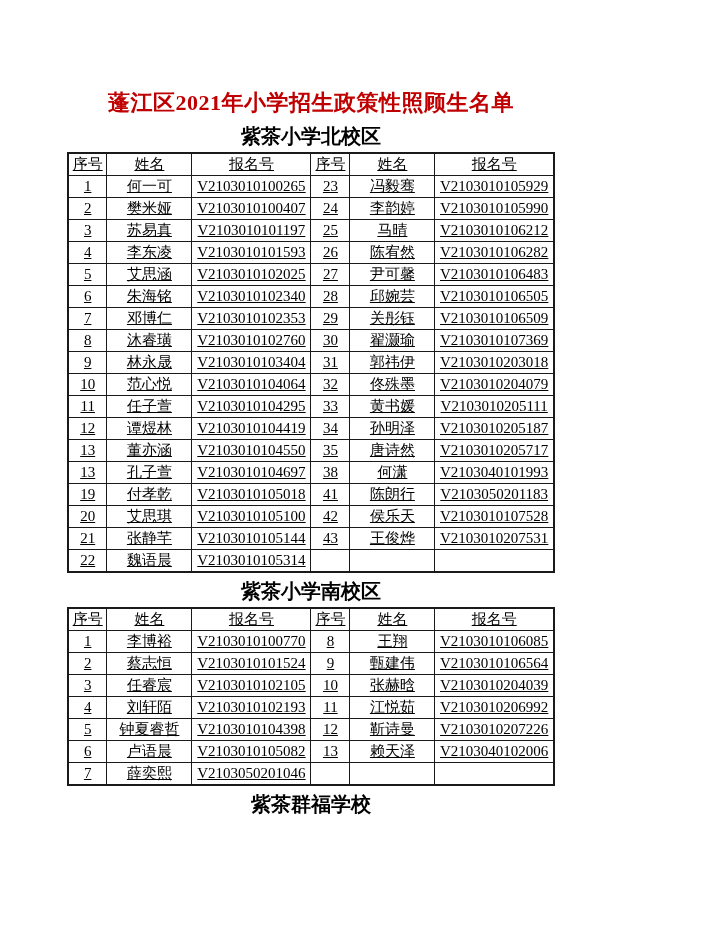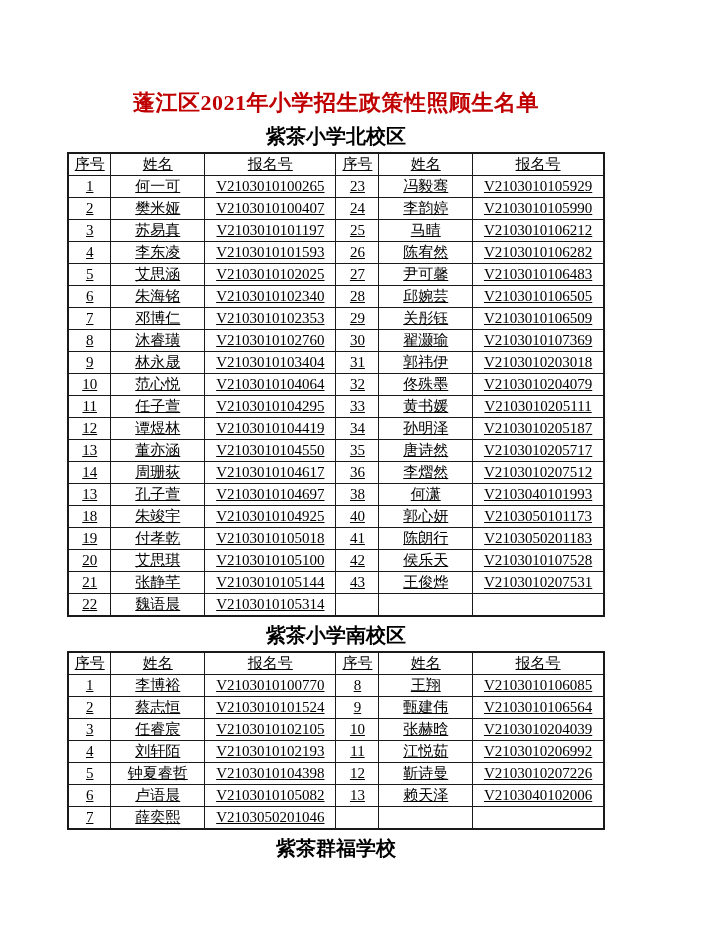--- a/index.html
+++ b/index.html
@@ -8,21 +8,21 @@
     background: #ffffff;
   }
   body {
     width: 724px;
     height: 934px;
     overflow: hidden;
     font-family: "Liberation Serif", "DejaVu Serif", serif;
     color: #000000;
   }
   .page {
-    width: 538px;
+    width: 488px;
     margin-left: 67px;
     padding-top: 90px;
   }
   .doc-title {
     text-align: center;
     font-size: 22px;
     font-weight: bold;
     line-height: 26px;
     margin: 0 0 10px 0;
     letter-spacing: 0.5px;
@@ -188,42 +188,26 @@
           </tr>
           <tr>
             <td>13</td>
             <td>董亦涵</td>
             <td class="regno">V2103010104550</td>
             <td>35</td>
             <td>唐诗然</td>
             <td class="regno">V2103010205717</td>
           </tr>
           <tr>
-            <td>14</td>
-            <td>周珊荻</td>
-            <td class="regno">V2103010104617</td>
-            <td>36</td>
-            <td>李熠然</td>
-            <td class="regno">V2103010207512</td>
-          </tr>
-          <tr>
             <td>13</td>
             <td>孔子萱</td>
             <td class="regno">V2103010104697</td>
             <td>38</td>
             <td>何潇</td>
             <td class="regno">V2103040101993</td>
-          </tr>
-          <tr>
-            <td>18</td>
-            <td>朱竣宇</td>
-            <td class="regno">V2103010104925</td>
-            <td>40</td>
-            <td>郭心妍</td>
-            <td class="regno">V2103050101173</td>
           </tr>
           <tr>
             <td>19</td>
             <td>付孝乾</td>
             <td class="regno">V2103010105018</td>
             <td>41</td>
             <td>陈朗行</td>
             <td class="regno">V2103050201183</td>
           </tr>
           <tr>

